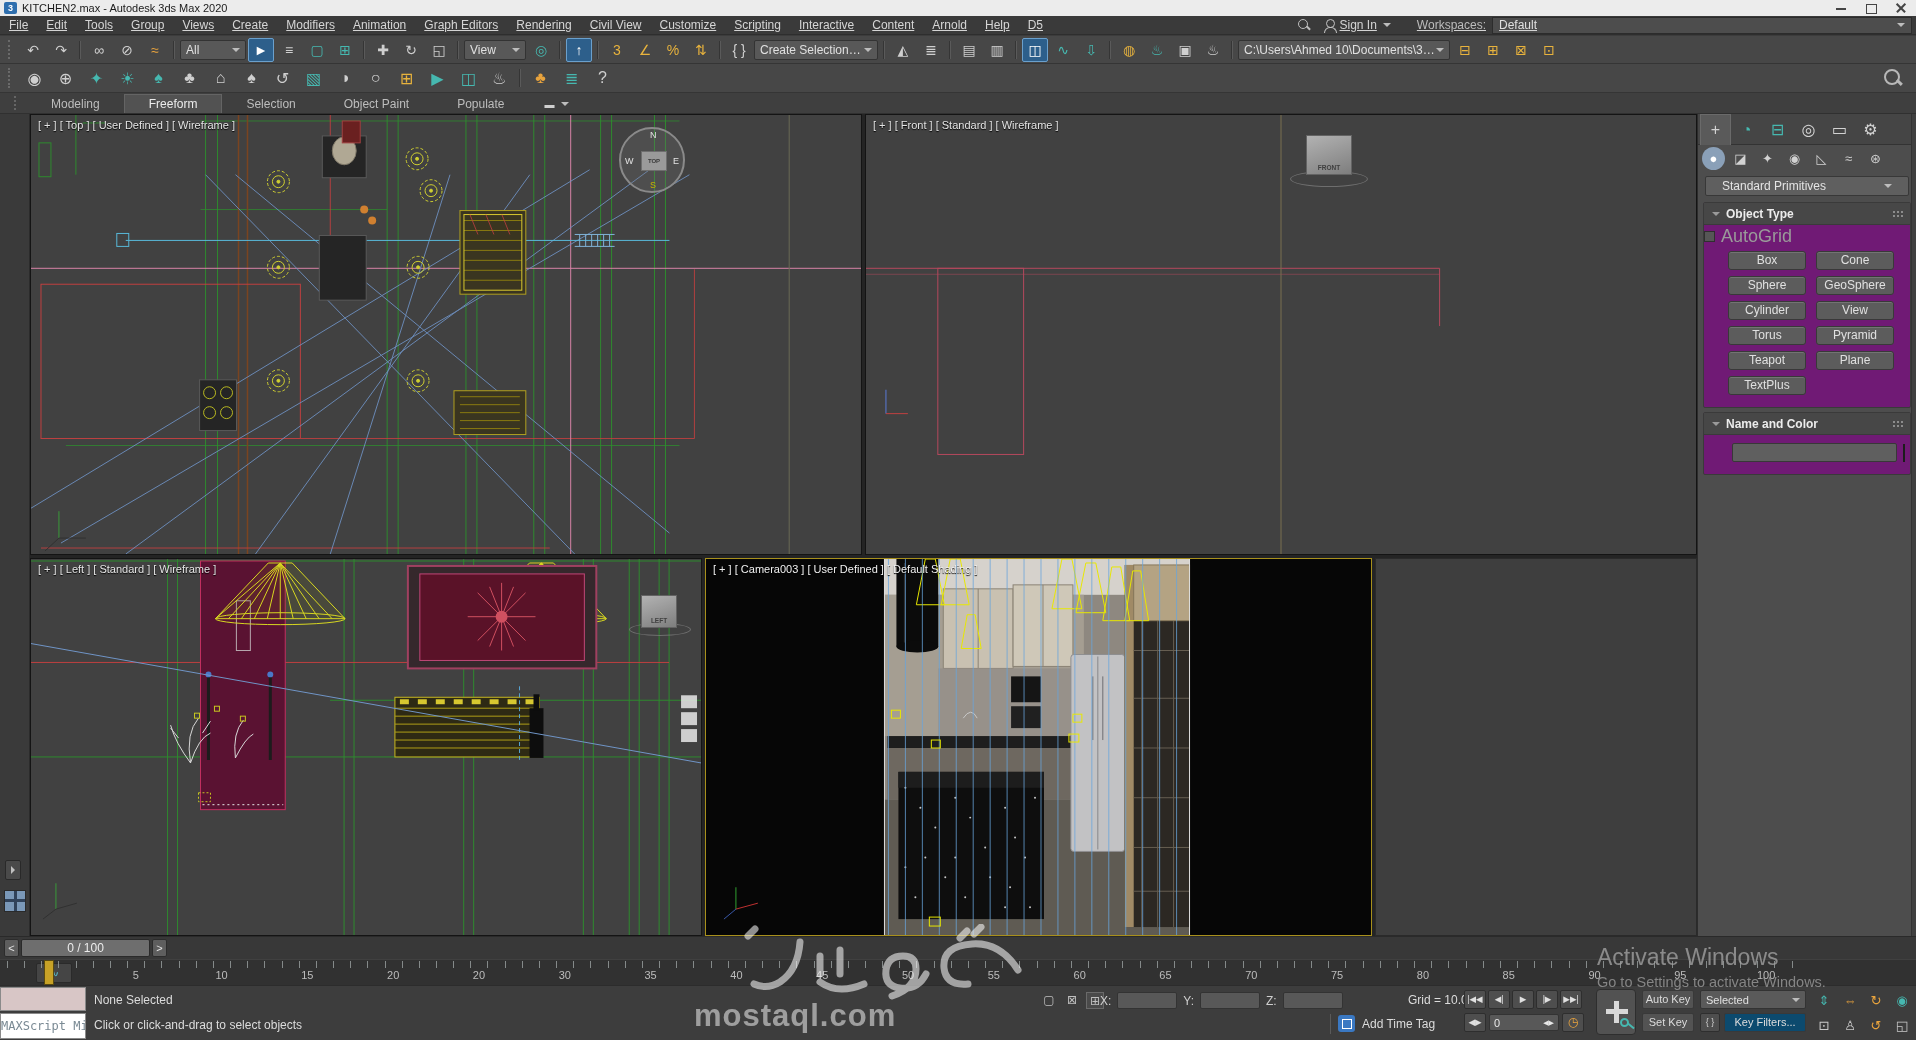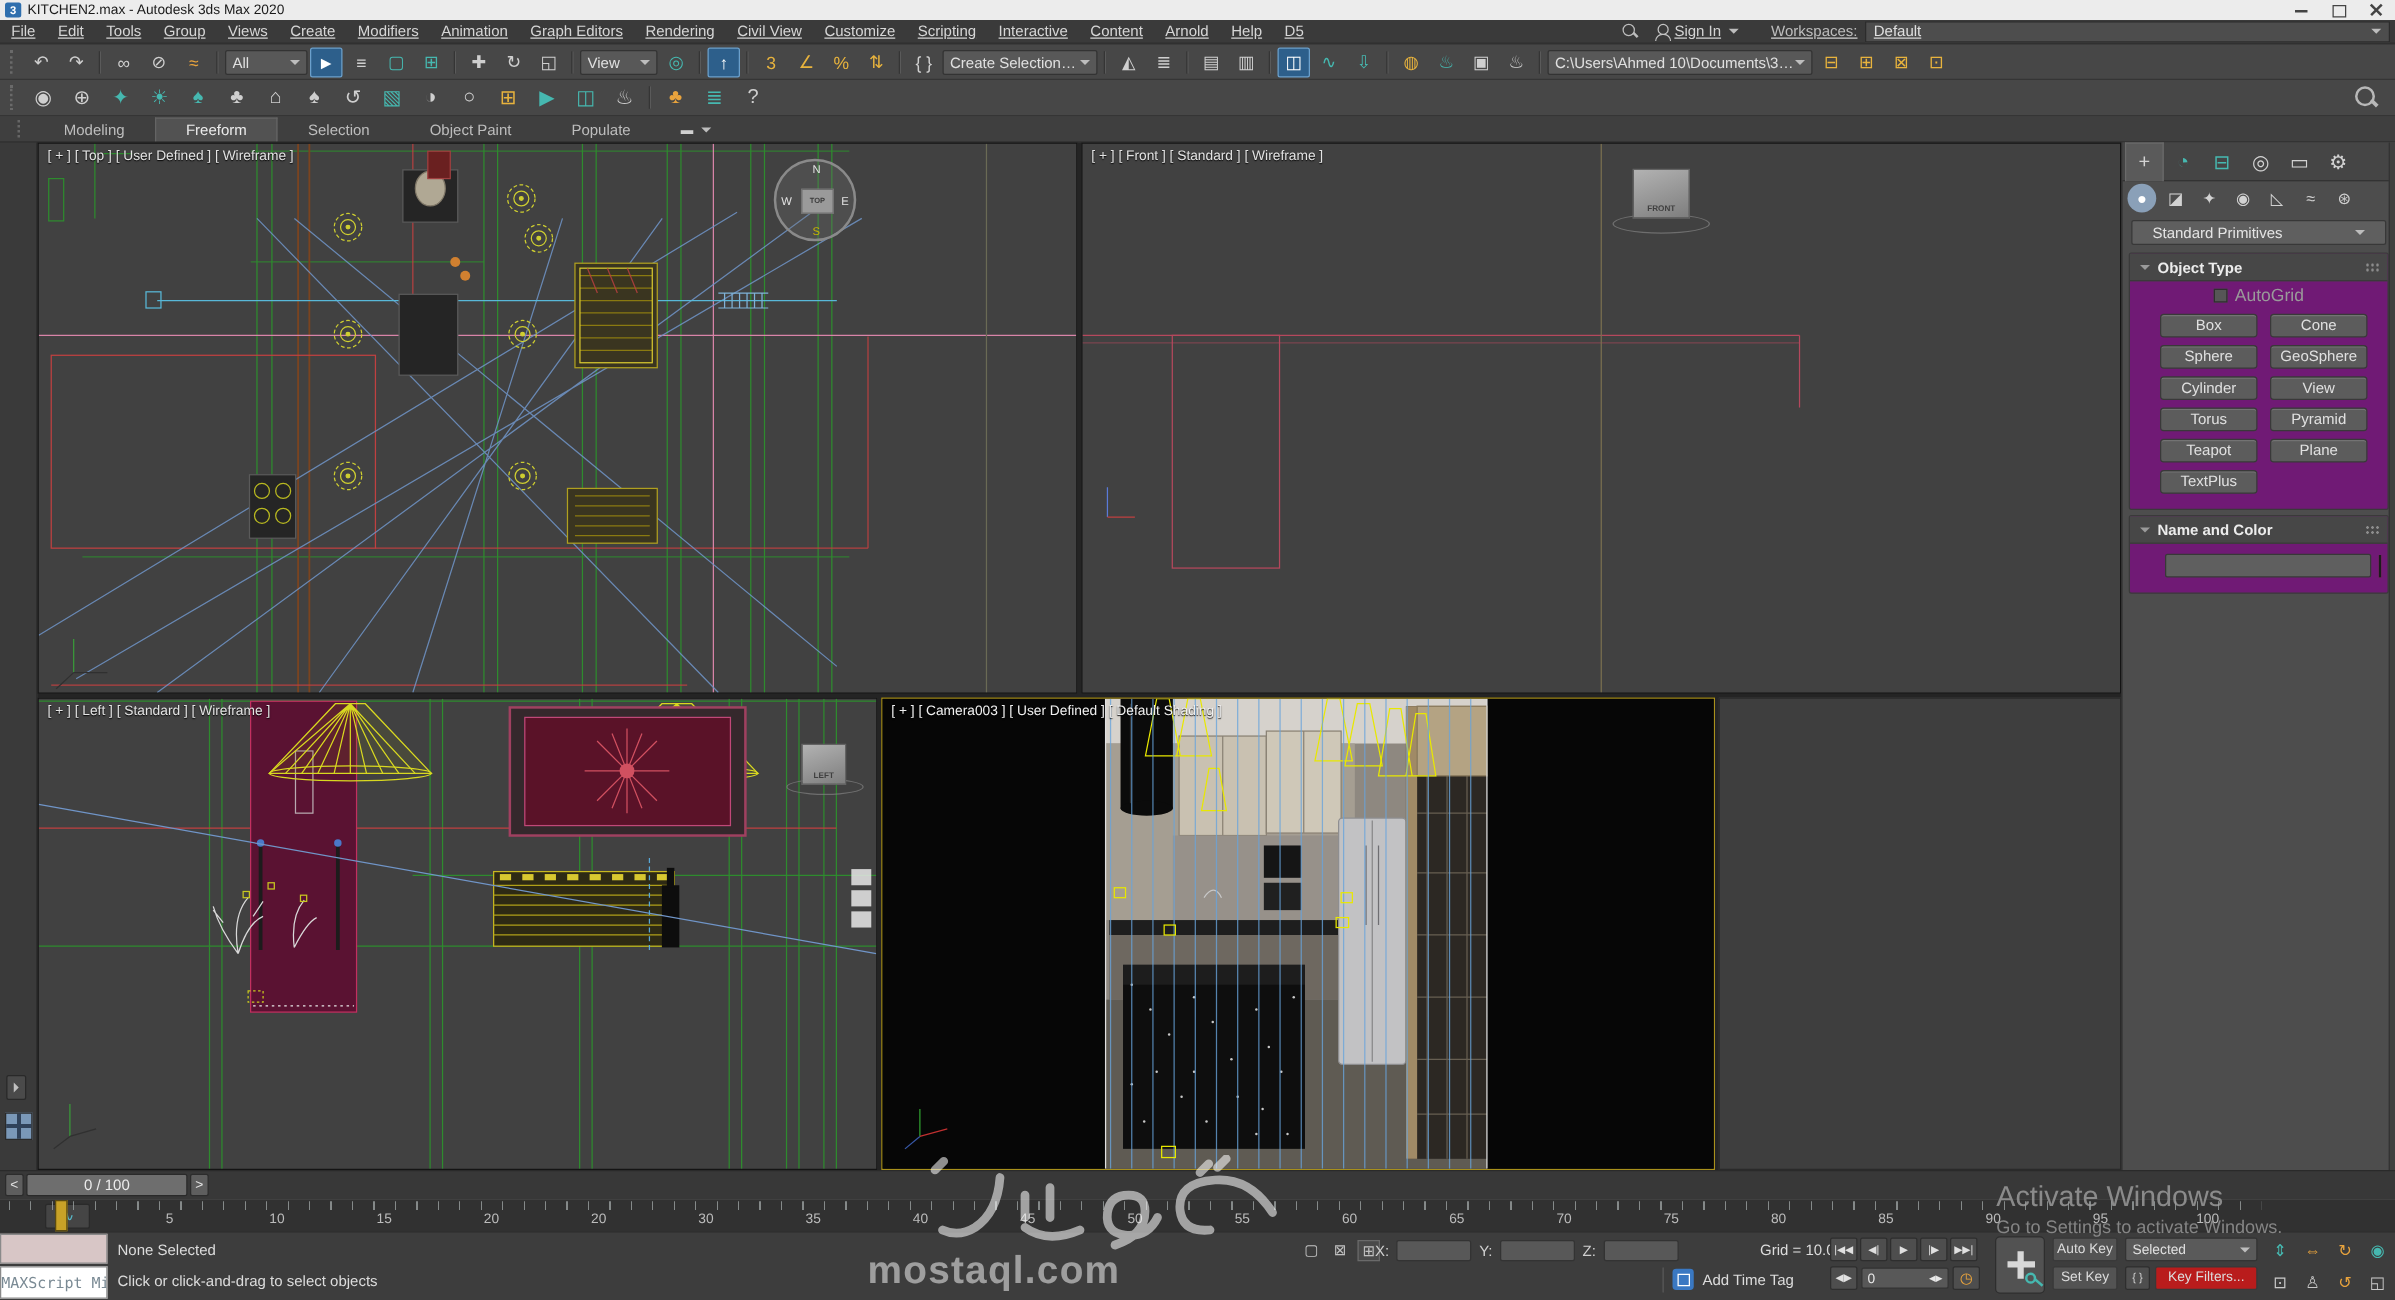--- a/index.html
+++ b/index.html
@@ -93,21 +93,21 @@
   .cp-tab.active { background:#5a5a5a; border:1px solid #6a6a6a; border-bottom:none; }
   .cp-cats { display:flex; height:27px; align-items:center; padding-left:4px; gap:4px; }
   .cp-cat { width:23px; height:23px; display:flex; align-items:center; justify-content:center; font-size:13px; color:#d2d2d2; }
   .cp-cat.active { background:#8aa0b8; border-radius:50%; color:#fff; }
   .cp-combo { margin:4px 7px 6px 7px; height:20px; background:#5f5f5f; border:1px solid #383838; border-radius:2px; display:flex; align-items:center; padding:0 16px; font-size:12px; color:#e4e4e4; }
   .cp-combo .caret { margin-left:auto; }
   .rollout { margin:4px 5px 0 5px; background:#701a75; border:1px solid #3a3a3a; border-radius:2px; }
   .ro-head { height:22px; background:#474747; border-bottom:1px solid #3a3a3a; display:flex; align-items:center; padding:0 6px; font-size:12px; font-weight:bold; color:#ececec; }
   .ro-tri { width:0; height:0; border:4px solid transparent; border-top-color:#9a9a9a; margin:4px 6px 0 2px; }
   .ro-dots { margin-left:auto; width:12px; height:8px; background:radial-gradient(circle,#8c8c8c 1px,transparent 1.2px) 0 0/4px 4px; }
-  .autogrid { display:flex; align-items:center; justify-content:center; gap:6px; height:22px; color:#9a9a9a; font-size:14px; }
+  .autogrid { display:flex; align-items:center; gap:6px; height:22px; color:#9a9a9a; font-size:18px; }
   .cb { width:11px; height:11px; background:#565656; border:1px solid #2f2f2f; }
   .obj-grid { display:grid; grid-template-columns:1fr 1fr; gap:6px 10px; padding:4px 16px 12px 24px; }
   .obj-btn { height:19px; background:#5c5c5c; border:1px solid #393939; border-radius:3px; box-shadow:inset 0 1px 0 rgba(255,255,255,.14); color:#e0e0e0; font-size:12px; font-family:inherit; text-align:center; line-height:17px; }
   .namecolor { display:flex; align-items:center; gap:6px; padding:8px 12px 12px 28px; }
   .nc-input { flex:1; height:19px; background:#5f5f5f; border:1px solid #383838; border-radius:2px; color:#e4e4e4; font-size:12px; padding:0 4px; font-family:inherit; }
   .swatch { width:18px; height:18px; border:1px solid #1c1c1c; }
 
   
   .timeslider { position:absolute; left:0; top:936px; width:1916px; height:23px; background:#383838; border-top:1px solid #2a2a2a; }
   .ts-btn { position:absolute; top:2px; width:15px; height:18px; background:#5e5e5e; border:1px solid #2c2c2c; border-radius:2px; color:#e4e4e4; font-size:11px; text-align:center; line-height:16px; }
@@ -143,21 +143,21 @@
   .addkey { position:absolute; left:1596px; top:3px; width:40px; height:46px; background:#525252; border:1px solid #2e2e2e; border-radius:4px; }
   .ak-plus::before { content:""; position:absolute; left:9px; top:19px; width:22px; height:5px; background:#d8d8d8; }
   .ak-plus::after { content:""; position:absolute; left:17px; top:11px; width:5px; height:22px; background:#d8d8d8; }
   .ak-key { position:absolute; left:23px; top:28px; width:9px; height:9px; border:2px solid #46b8b0; border-radius:50%; }
   .ak-key::after { content:""; position:absolute; left:5px; top:5px; width:8px; height:2px; background:#46b8b0; transform:rotate(40deg); }
   .skbtn { position:absolute; width:52px; height:19px; background:#535353; border:1px solid #393939; border-radius:2px; color:#dcdcdc; font-size:11px; text-align:center; line-height:17px; }
   .autokey { left:1642px; top:4px; } .setkey { left:1642px; top:27px; }
   .sel-dd { position:absolute; left:1700px; top:4px; width:106px; height:19px; background:#5a5a5a; border:1px solid #333; border-radius:2px; display:flex; align-items:center; padding:0 5px; color:#e0e0e0; font-size:11px; }
   .sel-dd .caret { margin-left:auto; }
   .kf-icon { position:absolute; left:1700px; top:27px; width:20px; height:19px; background:#4e4e4e; border:1px solid #2e2e2e; border-radius:2px; color:#cfcfcf; font-size:9px; text-align:center; line-height:17px; }
-  .keyfilters { position:absolute; left:1724px; top:27px; width:82px; height:19px; background:#b91c1c; border:1px solid #393939; border-radius:2px; color:#dcdcdc; font-size:11px; text-align:center; line-height:17px; }
+  .keyfilters { position:absolute; left:1724px; top:27px; width:82px; height:19px; background:#0c4a6e; border:1px solid #393939; border-radius:2px; color:#dcdcdc; font-size:11px; text-align:center; line-height:17px; }
   .navgrid { position:absolute; left:1812px; top:3px; display:grid; grid-template-columns:repeat(4,24px); grid-auto-rows:23px; gap:2px; }
   .nav { display:flex; align-items:center; justify-content:center; font-size:13px; color:#c8c8c8; }
 
   
   .wm { position:absolute; z-index:50; pointer-events:none; }
   .wm-ar { left:688px; top:924px; width:340px; height:80px; opacity:.55; }
   .wm-domain { left:694px; top:998px; font-size:31px; font-weight:bold; color:#fff; opacity:.5; letter-spacing:1px; }
   .activate1 { left:1597px; top:944px; font-size:23px; color:#a0a0a0; opacity:.8; }
   .activate2 { left:1597px; top:974px; font-size:14.5px; color:#9a9a9a; opacity:.8; }
 </style>

